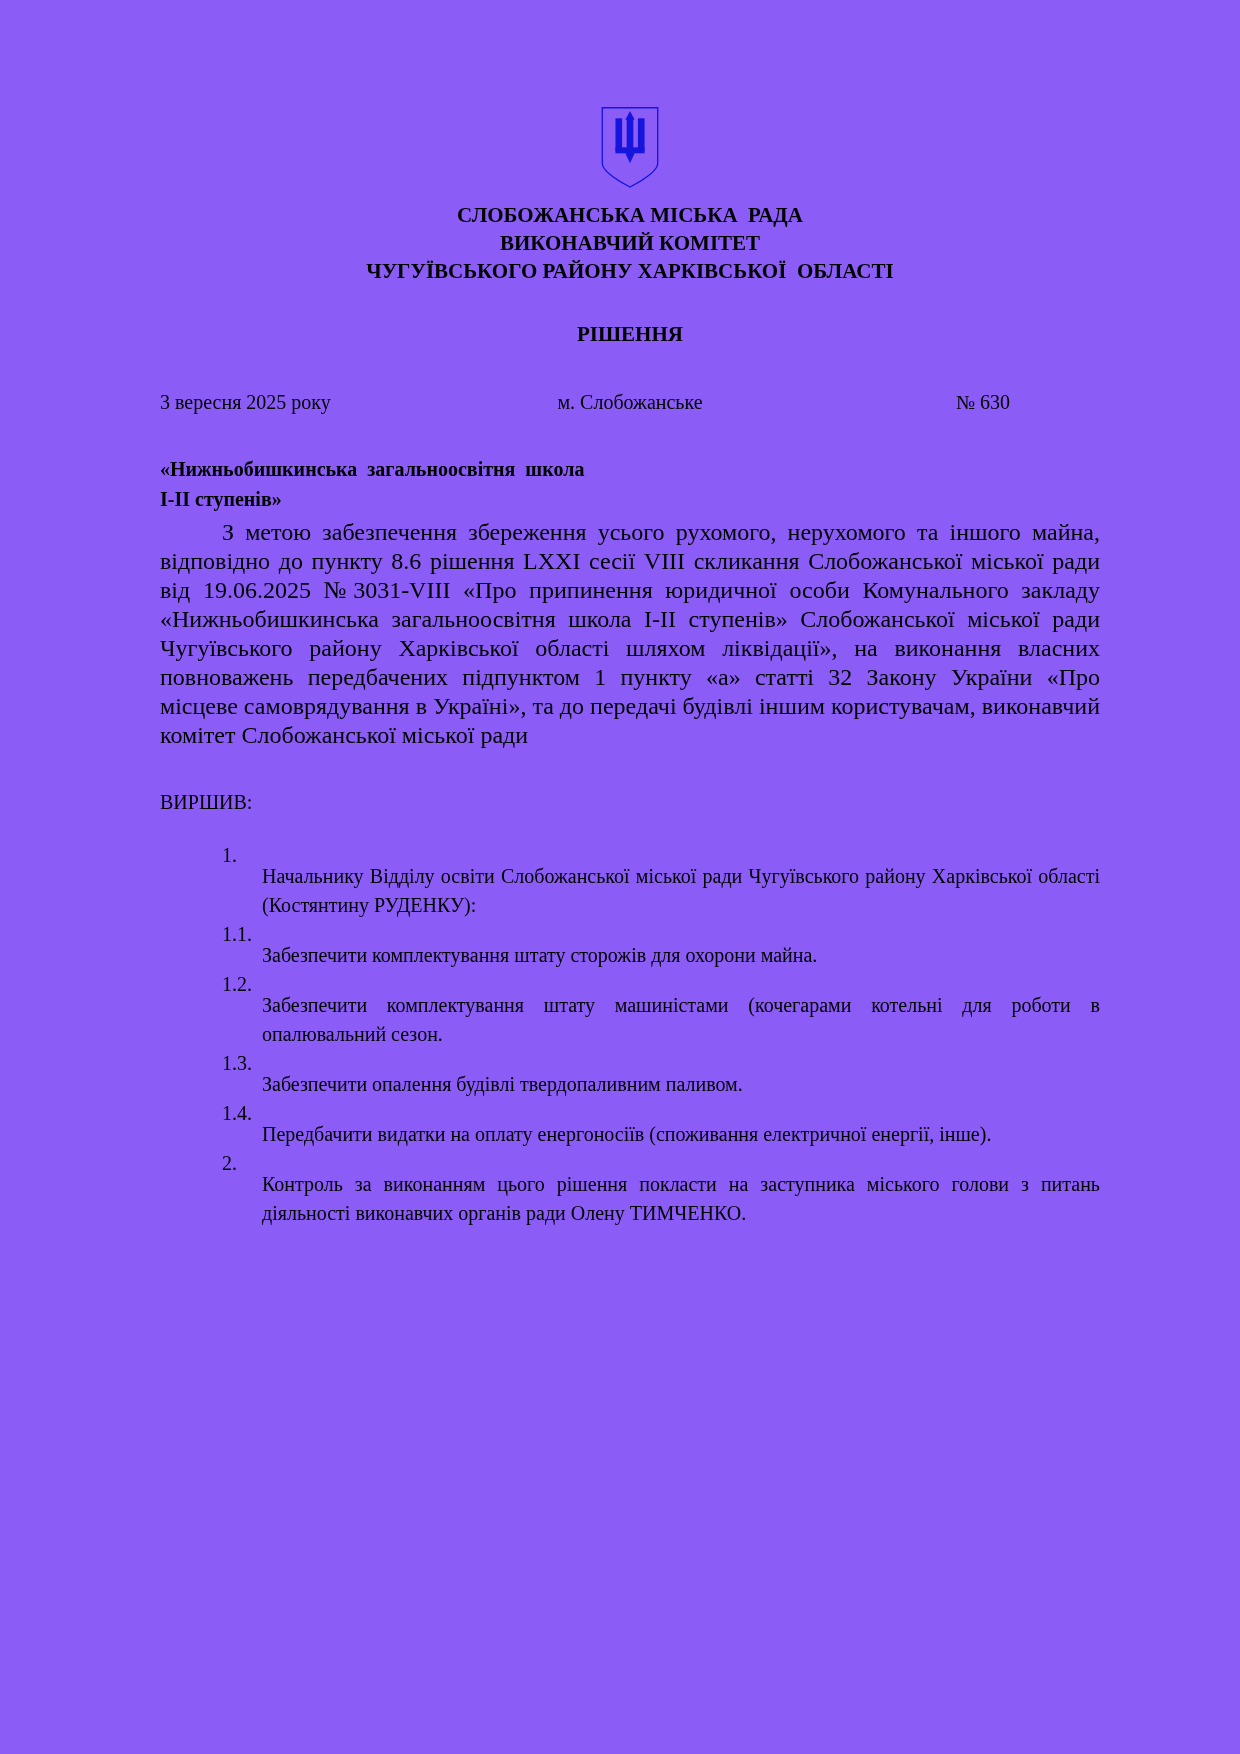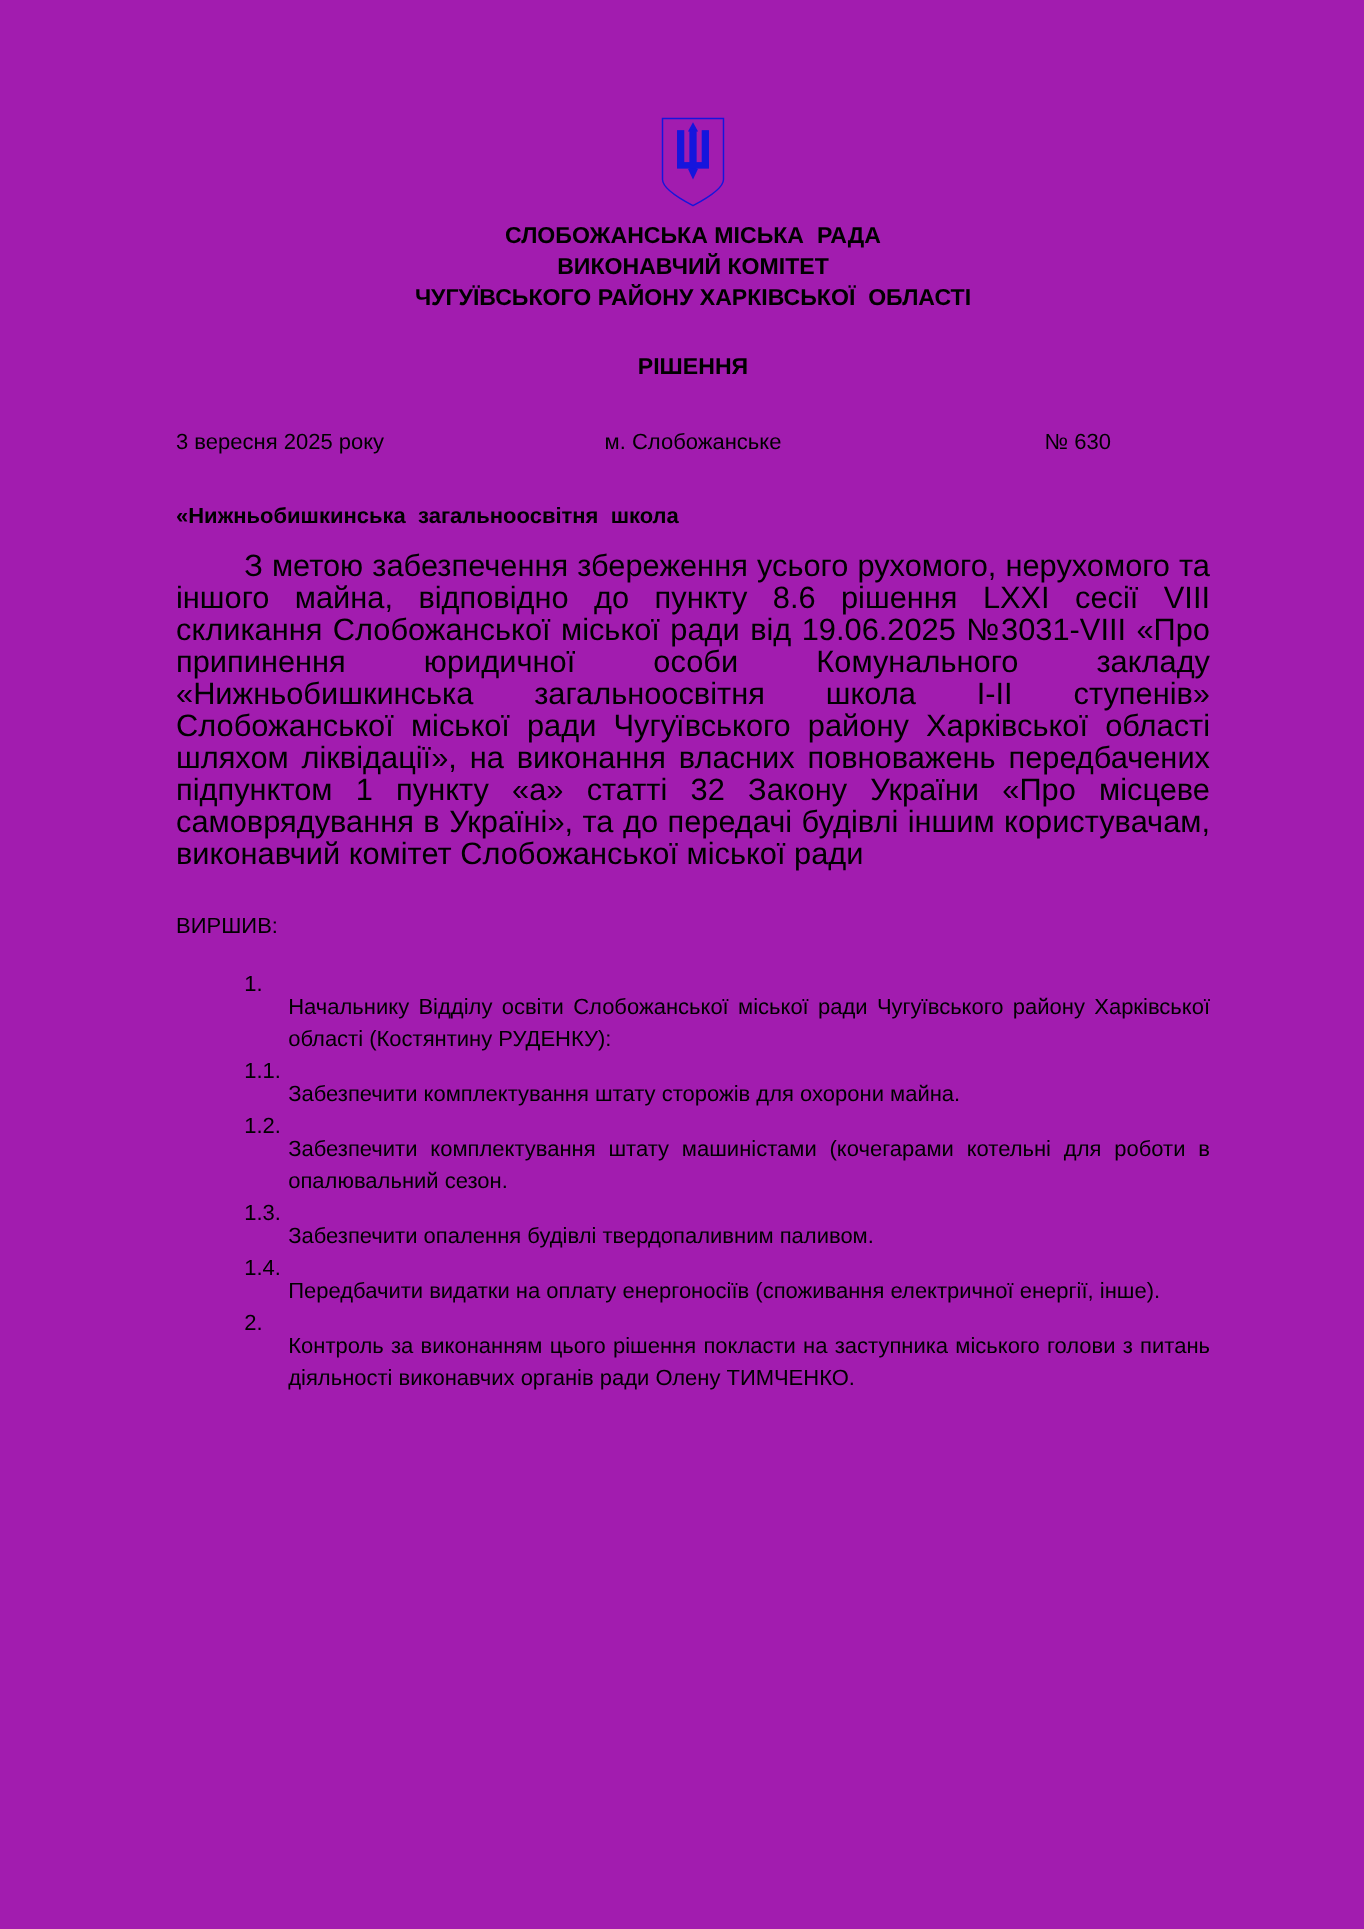--- a/index.html
+++ b/index.html
@@ -2,22 +2,22 @@
 <html><head>
 <meta charset="utf-8">
 <style>
   * { margin: 0; padding: 0; box-sizing: border-box; }
   html, body { background: #888; }
   .page {
     position: relative;
     width: 1240px;
     height: 1754px;
     margin: 0 auto;
-    background: #a21caf;
-    font-family: Liberation Sans, sans-serif;
+    background: #8b5cf6;
+    font-family: Liberation Serif, serif;
     color: #000000;
     overflow: hidden;
   }
   .content {
     padding: 105px 140px 0 160px; 
   }
   .emblem {
     display: block;
     width: 66px;
     height: 90px;
@@ -48,22 +48,22 @@
   .meta-place  { flex: 1 1 34%; text-align: center; }
   .meta-number { flex: 1 1 33%; text-align: right; padding-right: 90px; }
   .subject {
     margin-top: 38px;
     font-weight: bold;
     font-size: 20px;
     line-height: 30px;
   }
   .subject-line { white-space: pre-wrap; }
   .preamble {
-    margin-top: 16px;
-    font-size: 28px;
+    margin-top: 4px;
+    font-size: 24px;
     line-height: 29px;
     text-align: justify;
     text-indent: 62px;
   }
   .resolved {
     margin-top: 38px;
     font-size: 20px;
     line-height: 29px;
   }
   .decision-list {
@@ -118,20 +118,21 @@
     <div class="doc-type">РІШЕННЯ</div>
 
     <div class="meta-row">
       <div class="meta-date">3 вересня 2025 року</div>
       <div class="meta-place">м. Слобожанське</div>
       <div class="meta-number">№ 630</div>
     </div>
 
     <div class="subject">
       <div class="subject-line">«Нижньобишкинська  загальноосвітня  школа</div>
+      <div class="subject-line">І-ІІ ступенів»</div>
     </div>
 
     <p class="preamble">З метою забезпечення збереження усього рухомого, нерухомого та іншого майна, відповідно до пункту 8.6 рішення LXXI сесії VIII скликання Слобожанської міської ради від 19.06.2025 №3031-VIII «Про припинення юридичної особи Комунального закладу «Нижньобишкинська загальноосвітня школа І-ІІ ступенів» Слобожанської міської ради Чугуївського району Харківської області шляхом ліквідації», на виконання власних повноважень передбачених підпунктом 1 пункту «а» статті 32 Закону України «Про місцеве самоврядування в Україні», та до передачі будівлі іншим користувачам, виконавчий комітет Слобожанської міської ради</p>
 
     <div class="resolved">ВИРШИВ:</div>
 
     <div class="decision-list">
       <div class="decision-item">
         <span class="num">1.</span>
         <span class="txt">Начальнику Відділу освіти Слобожанської міської ради Чугуївського району Харківської області (Костянтину РУДЕНКУ):</span>

